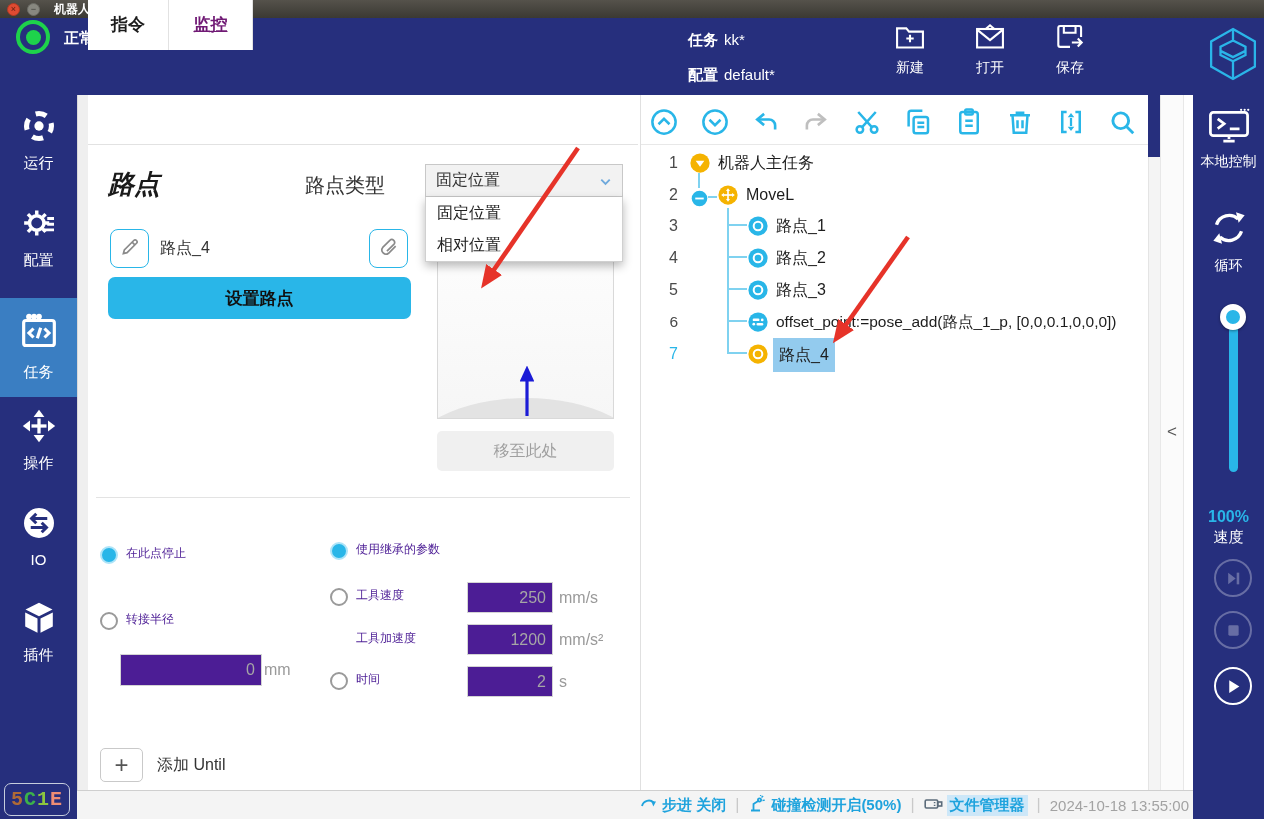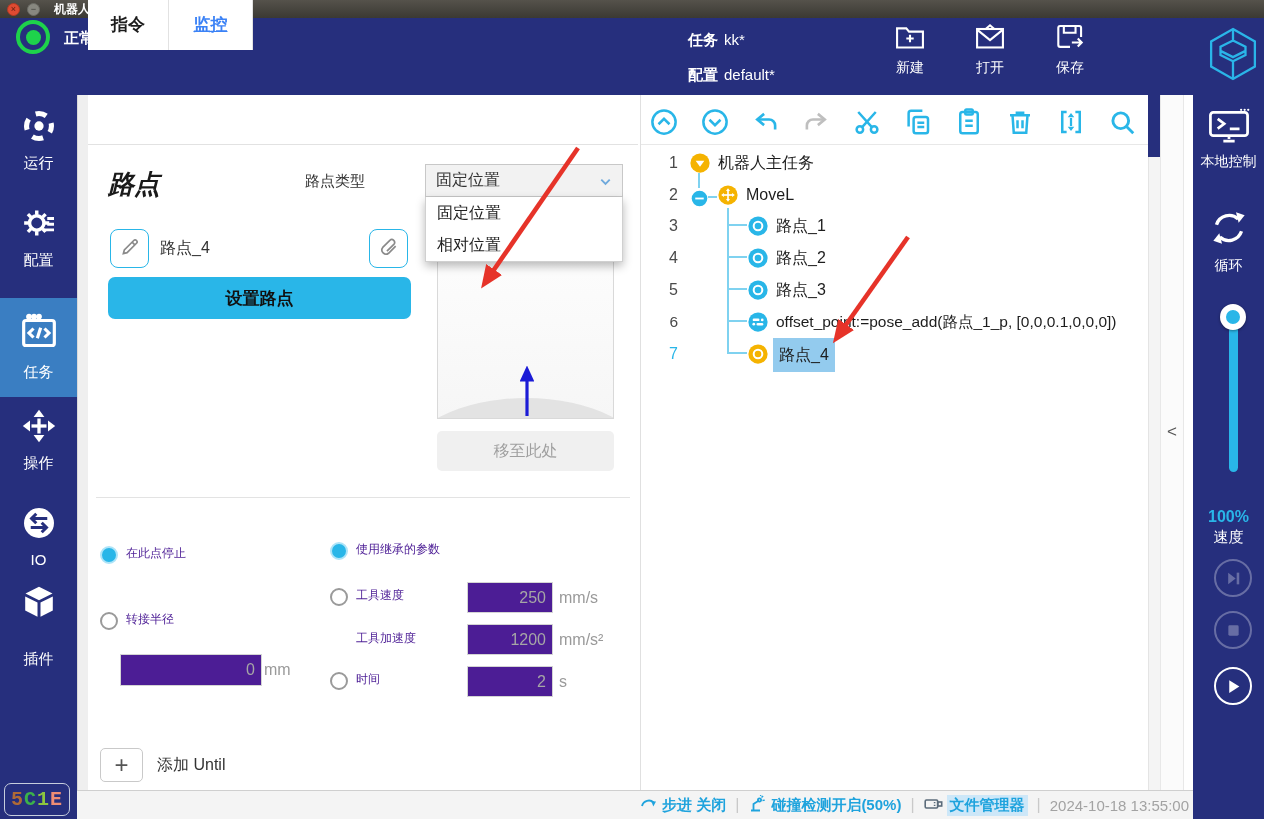--- a/index.html
+++ b/index.html
@@ -220,44 +220,44 @@
     <span>
       <svg width="36" height="36" viewBox="0 0 24 24">
         <circle cx="12" cy="12" r="10" fill="#fff"></circle>
         <g stroke="#262f7d" fill="none" stroke-width="2">
           <path d="M17.5 9 H7.5 M10.2 5.8 L7 9 l3.2 3.2"></path>
           <path d="M6.5 15 h10 M13.8 11.8 L17 15 l-3.2 3.2"></path>
         </g>
       </svg></span>
     <div class="lab">IO</div>
   </div>
-  <div class="litem" style="top:584px;height:74px;gap:20px;">
+  <div class="litem" style="top:600px;height:74px;">
     <span>
       <svg width="36" height="36" viewBox="0 0 24 24" fill="#fff">
         <path d="M12 1.8 L21 6.3 L12 10.8 L3 6.3 Z"></path>
         <path d="M2.8 8.3 L11 12.4 V21.8 L2.8 17.7 Z"></path>
         <path d="M21.2 8.3 L13 12.4 V21.8 L21.2 17.7 Z"></path>
       </svg></span>
     <div class="lab">插件</div>
   </div>
   <div class="abs devbadge">
     <span>5</span>
       <span>C</span>
       <span>1</span>
       <span>E</span>
   </div>
   <div class="abs gapstrip"></div>
 
   <div class="abs mainpanel"></div>
   <div class="abs tab" style="left:88px;width:81px;color:#1c1c1c;">指令</div>
-  <div class="abs tab" style="left:169px;width:84px;color:#3b82f6;text-decoration:underline;">监控</div>
+  <div class="abs tab" style="left:169px;width:84px;color:#701a75;text-decoration:underline;">监控</div>
   <div class="abs" style="left:88px;top:144px;width:550px;height:1px;background:#e2e2e2;"></div>
 
   <div class="abs ptitle" style="left:108px;top:167px;font-style:italic;">路点</div>
-  <div class="abs" style="left:305px;top:172px;font-size:15px;">路点类型</div>
+  <div class="abs" style="left:305px;top:172px;font-size:20px;">路点类型</div>
 
   <div class="field-btn" style="left:110px;top:229px;">
     <span>
       <svg width="20" height="20" viewBox="0 0 24 24" fill="none" stroke="#8a8a8a" stroke-width="2">
         <path d="M4 20 l1.2 -4.5 L16.5 4.2 a2.3 2.3 0 0 1 3.3 3.3 L8.5 18.8 Z"></path>
           <path d="M14.5 6.2 l3.3 3.3"></path>
       </svg></span>
   </div>
   <div class="abs" style="left:160px;top:238px;font-size:16px;">路点_4</div>
   <div class="field-btn" style="left:369px;top:229px;">

